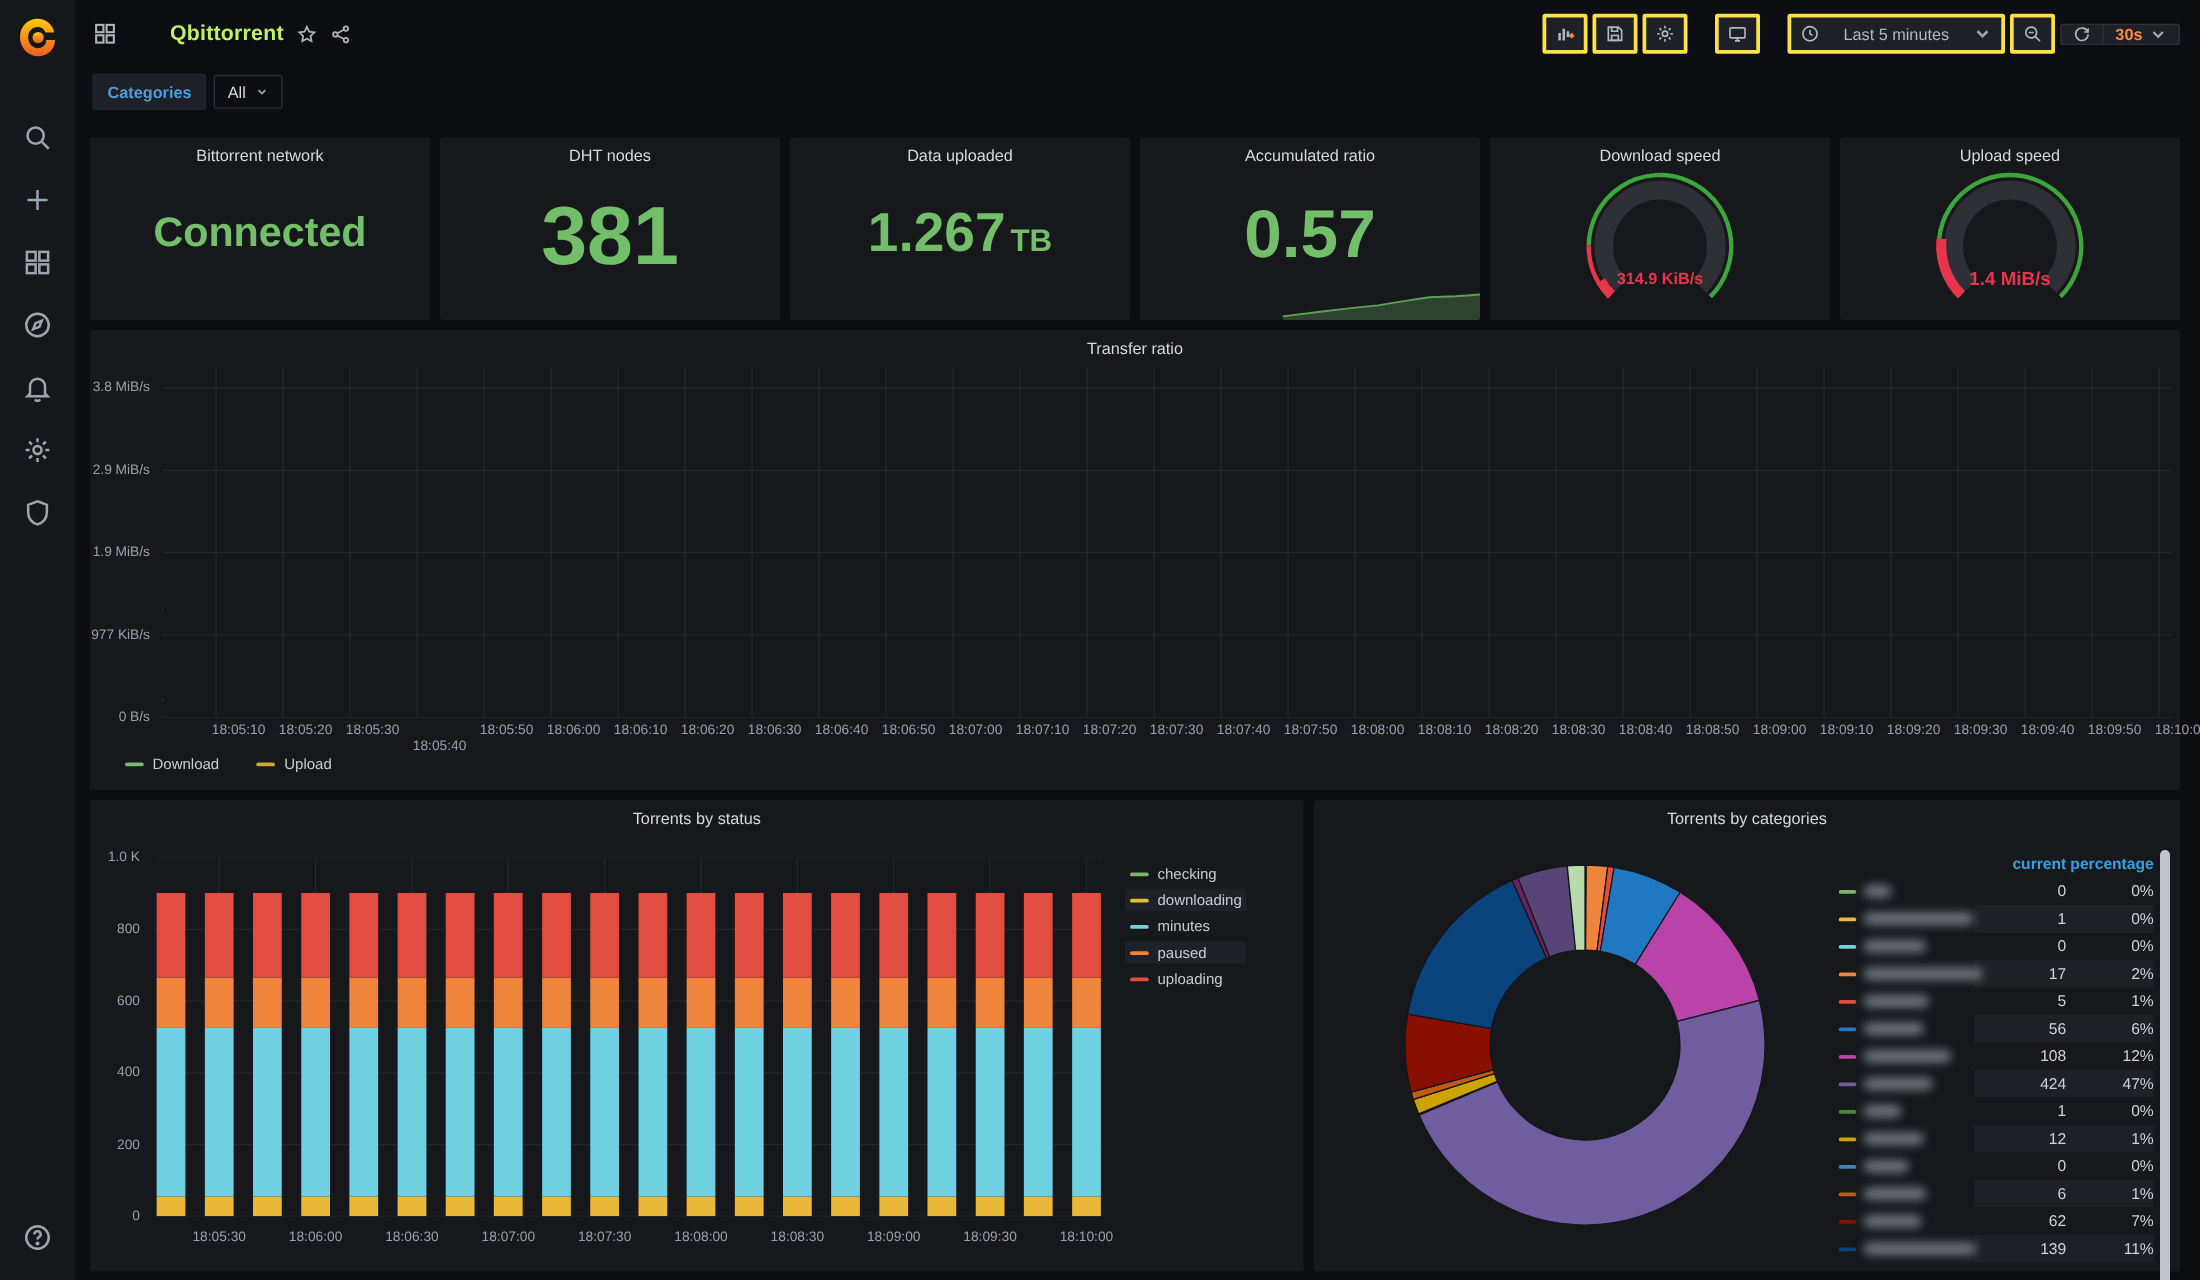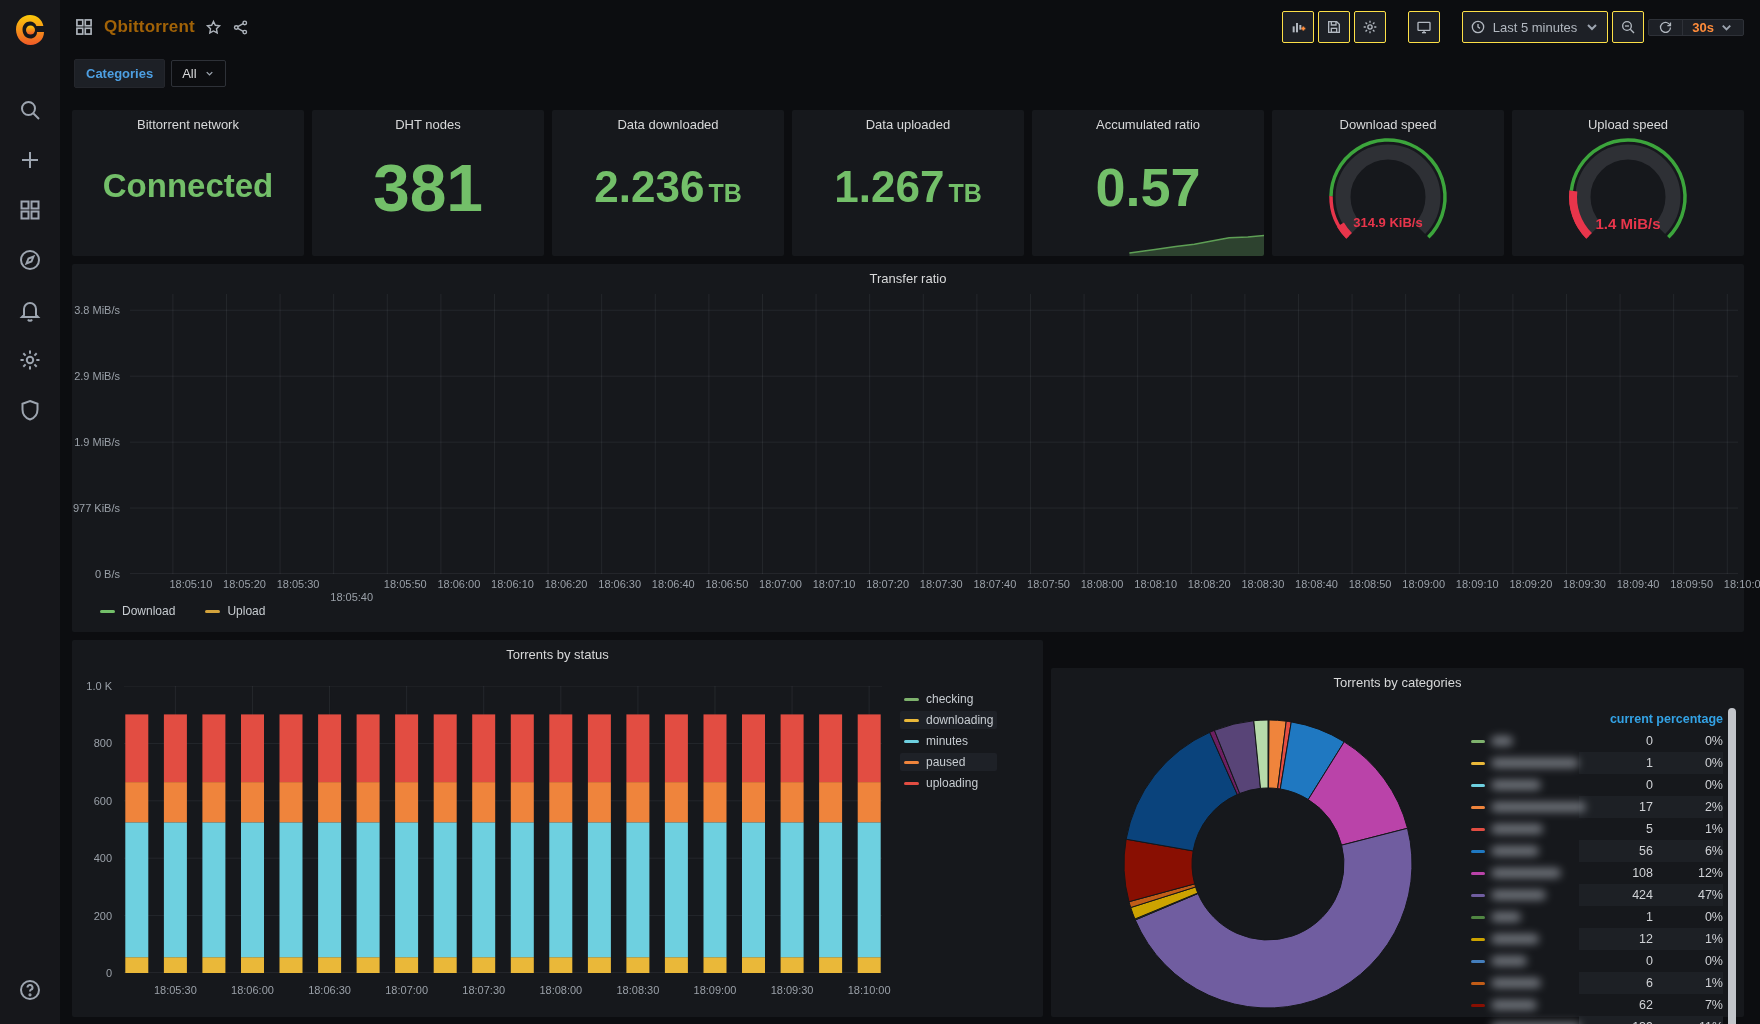--- a/index.html
+++ b/index.html
@@ -13,26 +13,26 @@
   .side-icons { display:flex; flex-direction:column; align-items:center; gap:26px; margin-top:38px; }
   .side-icon { width:24px; height:24px; color:#9da5b0; cursor:pointer; }
   .side-icon svg { width:24px; height:24px; }
   .side-bottom { margin-top:auto; margin-bottom:22px; }
 
   
   .main { flex:1; display:flex; flex-direction:column; min-width:0; }
   .topnav { height:54px; display:flex; align-items:center; padding:0 16px 0 14px; }
   .crumb { display:flex; align-items:center; gap:10px; }
   .crumb .dash-ico { width:20px; height:20px; color:#aeb4bc; }
-  .crumb-title { font-size:17px; font-weight:600; color:#a16207; letter-spacing:.2px; }
+  .crumb-title { font-size:17px; font-weight:600; color:#bef264; letter-spacing:.2px;margin-left:32px; }
   .crumb .mini { width:17px; height:17px; color:#aeb4bc; cursor:pointer; }
   .toolbar { margin-left:auto; display:flex; align-items:center; gap:4px; }
   .tb-gap { width:14px; }
-  .tbtn { height:32px; min-width:32px; background:#1d2026; border:1px solid #fde047; border-radius:2px;
-    display:flex; align-items:center; justify-content:center; gap:7px; padding:0 7px; color:#b2b8c0; cursor:pointer; font-size:13px; }
+  .tbtn { height:32px; min-width:32px; background:#1d2026; border:3px solid #fde047; border-radius:2px;
+    display:flex; align-items:center; justify-content:center; gap:19px; padding:0 7px; color:#b2b8c0; cursor:pointer; font-size:13px; }
   .tbtn svg { width:16px; height:16px; }
   .refresh-group { display:flex; align-items:stretch; background:#1d2026; border:1px solid #2e3138; border-radius:2px; }
   .refresh-group .seg { display:flex; align-items:center; padding:0 9px; gap:5px; cursor:pointer; color:#b2b8c0; }
   .refresh-group .seg + .seg { border-left:1px solid #2e3138; }
   .refresh-group svg { width:15px; height:15px; }
   .rf-int { color:#ff8c3a; font-size:13px; font-weight:600; }
   .chev { width:11px; height:11px; color:#9da5b0; }
 
   .varrow { height:42px; display:flex; align-items:center; gap:6px; padding:0 16px 4px 14px; }
   .chip-label { background:#1d2026; border:1px solid #24262c; color:#4d9fe2; font-size:13px; font-weight:600;
@@ -73,21 +73,21 @@
 
   
   .bottom-row { display:flex; gap:8px; height:377px; }
   .panel-status { width:971px; flex-shrink:0; }
   .s-plot { position:absolute; left:52px; top:46px; width:758px; height:287px; }
   .s-ylabels { position:absolute; left:0; top:46px; width:48px; height:287px; }
   .s-xlabels { position:absolute; left:52px; top:344px; width:758px; height:16px; }
   .s-legend { position:absolute; left:828px; top:50px; display:flex; flex-direction:column; gap:3px; }
   .s-legend .leg-item.hl { background:#1e2127; border-radius:2px; }
 
-  .panel-cats { flex:1;margin-top:28px; }
+  .panel-cats { flex:1; }
   .donut-box { position:absolute; left:67px; top:46px; }
   .cat-table { position:absolute; left:420px; top:40px; width:252px; font-size:12.5px; }
   .cat-head { display:grid; grid-template-columns:20px 1fr 58px 70px; height:22px; align-items:center; }
   .cat-head div { color:#33a2e5; font-weight:700; text-align:right; }
   .cat-row { display:grid; grid-template-columns:20px 1fr 58px 70px; height:22px; align-items:center; }
   .cat-row.striped { background:linear-gradient(90deg, transparent 0 108px, #1d2025 108px); }
   .cat-row .num { text-align:right; color:#d0d2d6; }
   .cat-swatch { width:14px; height:3px; border-radius:2px; }
   .cat-blur { height:10px; border-radius:5px; background:#8d929a; opacity:.75; filter:blur(4px); }
   .cat-scroll { position:absolute; right:8px; top:40px; bottom:-38px; width:8px; background:#c2c5ca; border-radius:4px; }
@@ -265,24 +265,20 @@
     <div class="dash">
 
       <div class="stats-row">
         <div class="panel stat">
           <div class="p-title">Bittorrent network</div>
           <div class="stat-val v-conn">Connected</div>
         </div>
         <div class="panel stat">
           <div class="p-title">DHT nodes</div>
           <div class="stat-val v-dht">381</div>
-        </div>
-        <div class="panel stat">
-          <div class="p-title">Data downloaded</div>
-          <div class="stat-val v-data"><span>2.236</span><span class="unit">TB</span></div>
         </div>
         <div class="panel stat">
           <div class="p-title">Data uploaded</div>
           <div class="stat-val v-data"><span>1.267</span><span class="unit">TB</span></div>
         </div>
         <div class="panel stat">
           <div class="p-title">Accumulated ratio</div>
           <div class="stat-val v-ratio">0.57</div>
           <div class="spark"><svg width="100%" height="30" viewBox="0 0 202 30" preserveAspectRatio="none">
                 <path d="M84.8 27.1 L107.1 23.4 L125.2 20.5 L141.4 18.3 L157.6 14.7 L171.7 11.8 L187.9 11.0 L202.0 9.6 L202 30 L84.84 30 Z" fill="rgba(115,191,105,.25)" stroke="none"></path>

